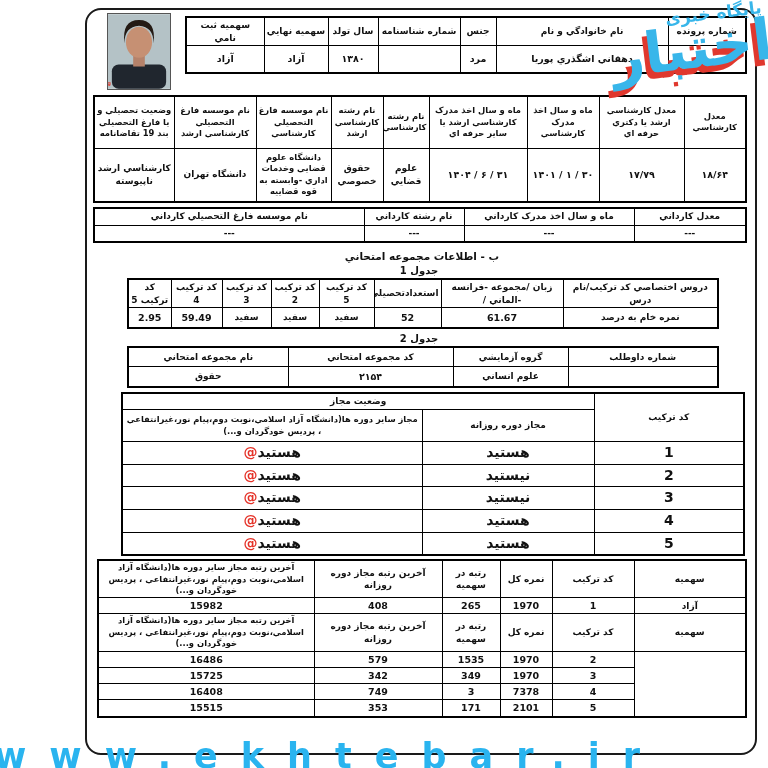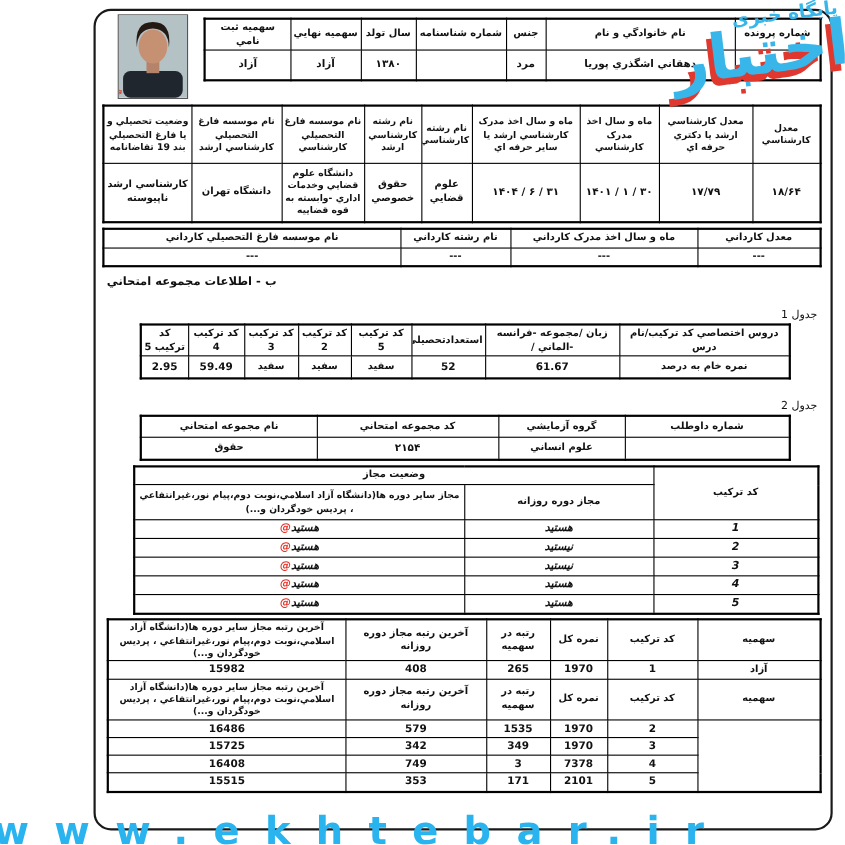--- a/index.html
+++ b/index.html
@@ -10,23 +10,23 @@
     font-family: "DejaVu Sans", sans-serif; color: #111;
   }
   .frame {
     position: absolute; left: 85px; top: 8px; width: 672px; height: 747px;
     border: 2px solid #1a1a1a; border-radius: 16px;
   }
   .content {
     position: absolute; left: 95px; top: 16px; width: 652px;
     direction: rtl;
   }
-  .h { font-size: 10.5px; font-weight: bold; text-align: left; padding-left: 2px; }
+  .h { font-size: 10.5px; font-weight: bold; text-align: center; padding-left: 2px; }
   .h-a { padding-left: 52px; text-align: left; direction: rtl; margin-bottom: 9px; }
-  .lbl { font-size: 10px; font-weight: normal; text-align: right; margin: 19px 4px 2px 0; }
+  .lbl { font-size: 10px; font-weight: bold; text-align: center; margin: 3px 4px 2px 0; }
   table { border-collapse: collapse; table-layout: fixed; direction: rtl; }
   table { border: 2px solid #000; }
   td { border: 1.5px solid #000; font-size: 9px; font-weight: bold;
        text-align: center; vertical-align: middle; padding: 1px 2px; line-height: 1.4;
        overflow: hidden; }
   .sm { font-size: 8.4px; line-height: 1.35; }
   .val { font-size: 9.5px; }
   .red { color: #e53228; }
   
   .row-a { display: flex; justify-content: space-between; align-items: flex-start; margin-bottom: 5px; }
@@ -37,21 +37,21 @@
   .t-b { width: 652px; margin-bottom: 4px; }
   .t-b .hrow td { height: 52px; }
   .t-b .vrow td { height: 54px; }
   .t-c { width: 652px; margin-bottom: 7px; }
   .t-c td { height: 17px; }
   .t-j { width: 590px; margin: 1px 28px 4px auto; }
   .t-j td { height: 20px; }
   .t-perm { width: 622px; margin: 2px 2px 3px auto; }
   .t-perm .grp td { height: 17px; }
   .t-perm .sub td { height: 32px; }
-  .t-perm .r td { height: 15px; font-size: 10px; font-style: italic; }
+  .t-perm .r td { height: 15px; font-size: 14px; }
   .t-rank { width: 648px; margin-top: 2px; }
   .t-rank .hr td { height: 28px; }
   .t-rank .r td { height: 16px; }
   
   .wm-small {
     position: absolute; top: 3px; right: 6px; z-index: 5;
     font-size: 17px; font-weight: bold; color: #38b6ea;
     transform: rotate(-7deg); direction: rtl;
   }
   .wm-big {

